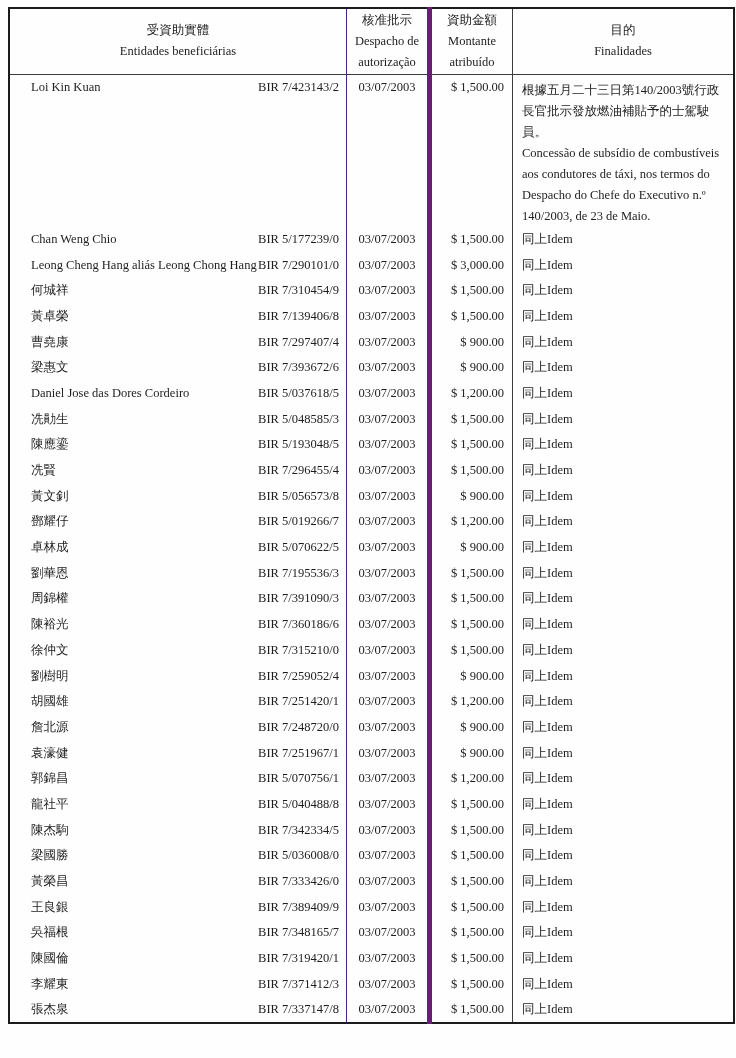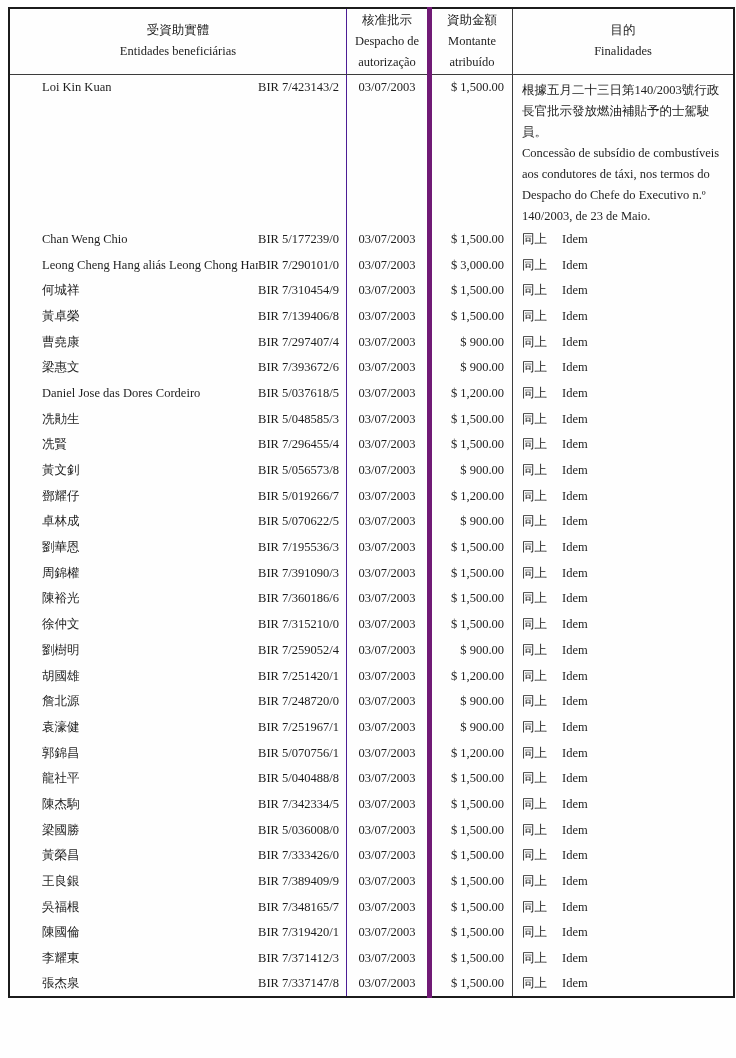--- a/index.html
+++ b/index.html
@@ -19,27 +19,27 @@
   .c2{width:80px;border-right:5px solid #701a75;text-align:center;}
   .c3{width:80px;border-right:1px solid #3c3c3c;text-align:right;margin-top:24px;}
   .c4{width:220px;}
   thead th{border-bottom:1px solid #3c3c3c;vertical-align:middle;}
   thead tr{height:66px;}
   .h-line{text-align:center;line-height:21px;white-space:nowrap;}
   tbody tr{height:25.7px;}
   tbody tr.row-first{height:122px;}
   tbody tr.row-first td{vertical-align:top;padding-top:5px;}
   .cell-name{display:flex;justify-content:space-between;align-items:baseline;
-    padding-left:32px;padding-right:7px;font-family:Liberation Serif, serif;}
+    padding-left:21px;padding-right:7px;font-family:Liberation Serif, serif;}
   .name-text{white-space:nowrap;overflow:hidden;}
   .bir-text{white-space:nowrap;}
   td.c3{padding-right:8px;}
   td.c4{padding-left:9px;}
   .purpose-zh,.purpose-pt{line-height:21px;padding-right:12px;text-align:left;}
-  .ditto-pt{margin-left:15px;text-align:right;}
+  .ditto-pt{margin-left:0;text-align:right;}
 </style>
 </head>
 <body>
 
 <div class="page">
   <table class="gazette">
     <thead>
       <tr>
         <th class="c1">
           <div class="h-line">受資助實體</div>
@@ -160,20 +160,31 @@
         <span class="bir-text">BIR 5/048585/3</span>
       </div>
     </td>
     <td class="c2">03/07/2003</td>
     <td class="c3">$ 1,500.00</td>
     <td class="c4"><span class="ditto-zh">同上</span><span class="ditto-pt">Idem</span></td>
   </tr>
         <tr>
     <td class="c1">
       <div class="cell-name">
+        <span class="name-text">陳應鎏</span>
+        <span class="bir-text">BIR 5/193048/5</span>
+      </div>
+    </td>
+    <td class="c2">03/07/2003</td>
+    <td class="c3">$ 1,500.00</td>
+    <td class="c4"><span class="ditto-zh">同上</span><span class="ditto-pt">Idem</span></td>
+  </tr>
+        <tr>
+    <td class="c1">
+      <div class="cell-name">
         <span class="name-text">冼賢</span>
         <span class="bir-text">BIR 7/296455/4</span>
       </div>
     </td>
     <td class="c2">03/07/2003</td>
     <td class="c3">$ 1,500.00</td>
     <td class="c4"><span class="ditto-zh">同上</span><span class="ditto-pt">Idem</span></td>
   </tr>
         <tr>
     <td class="c1">

